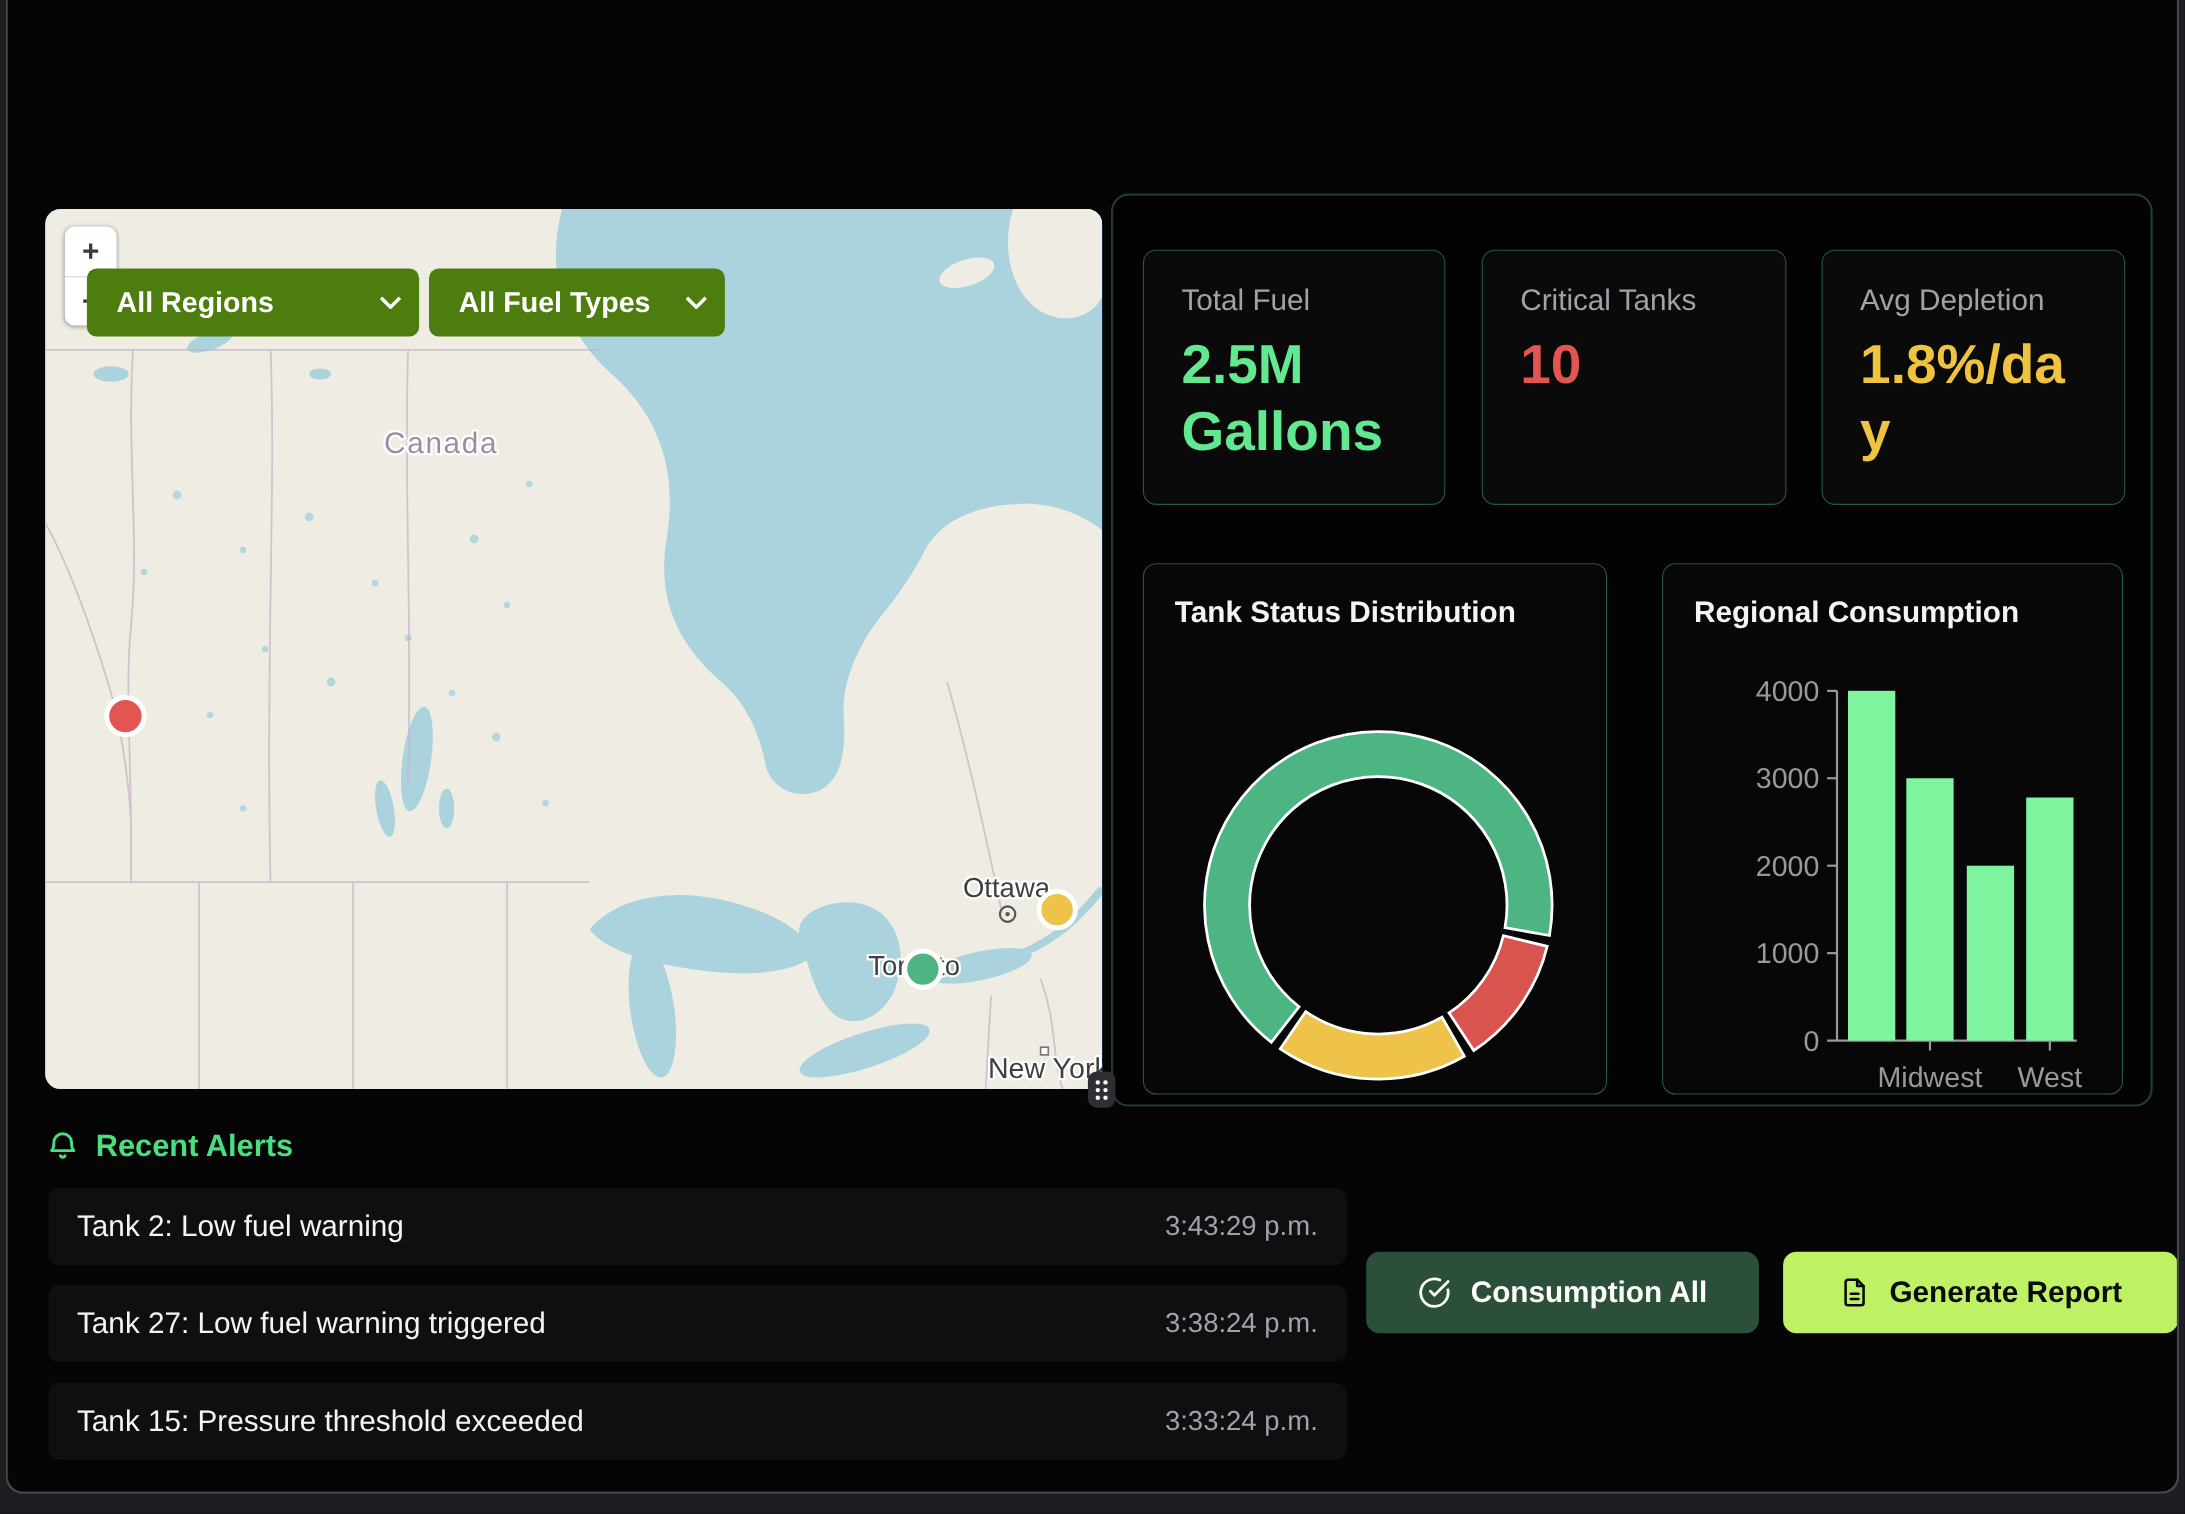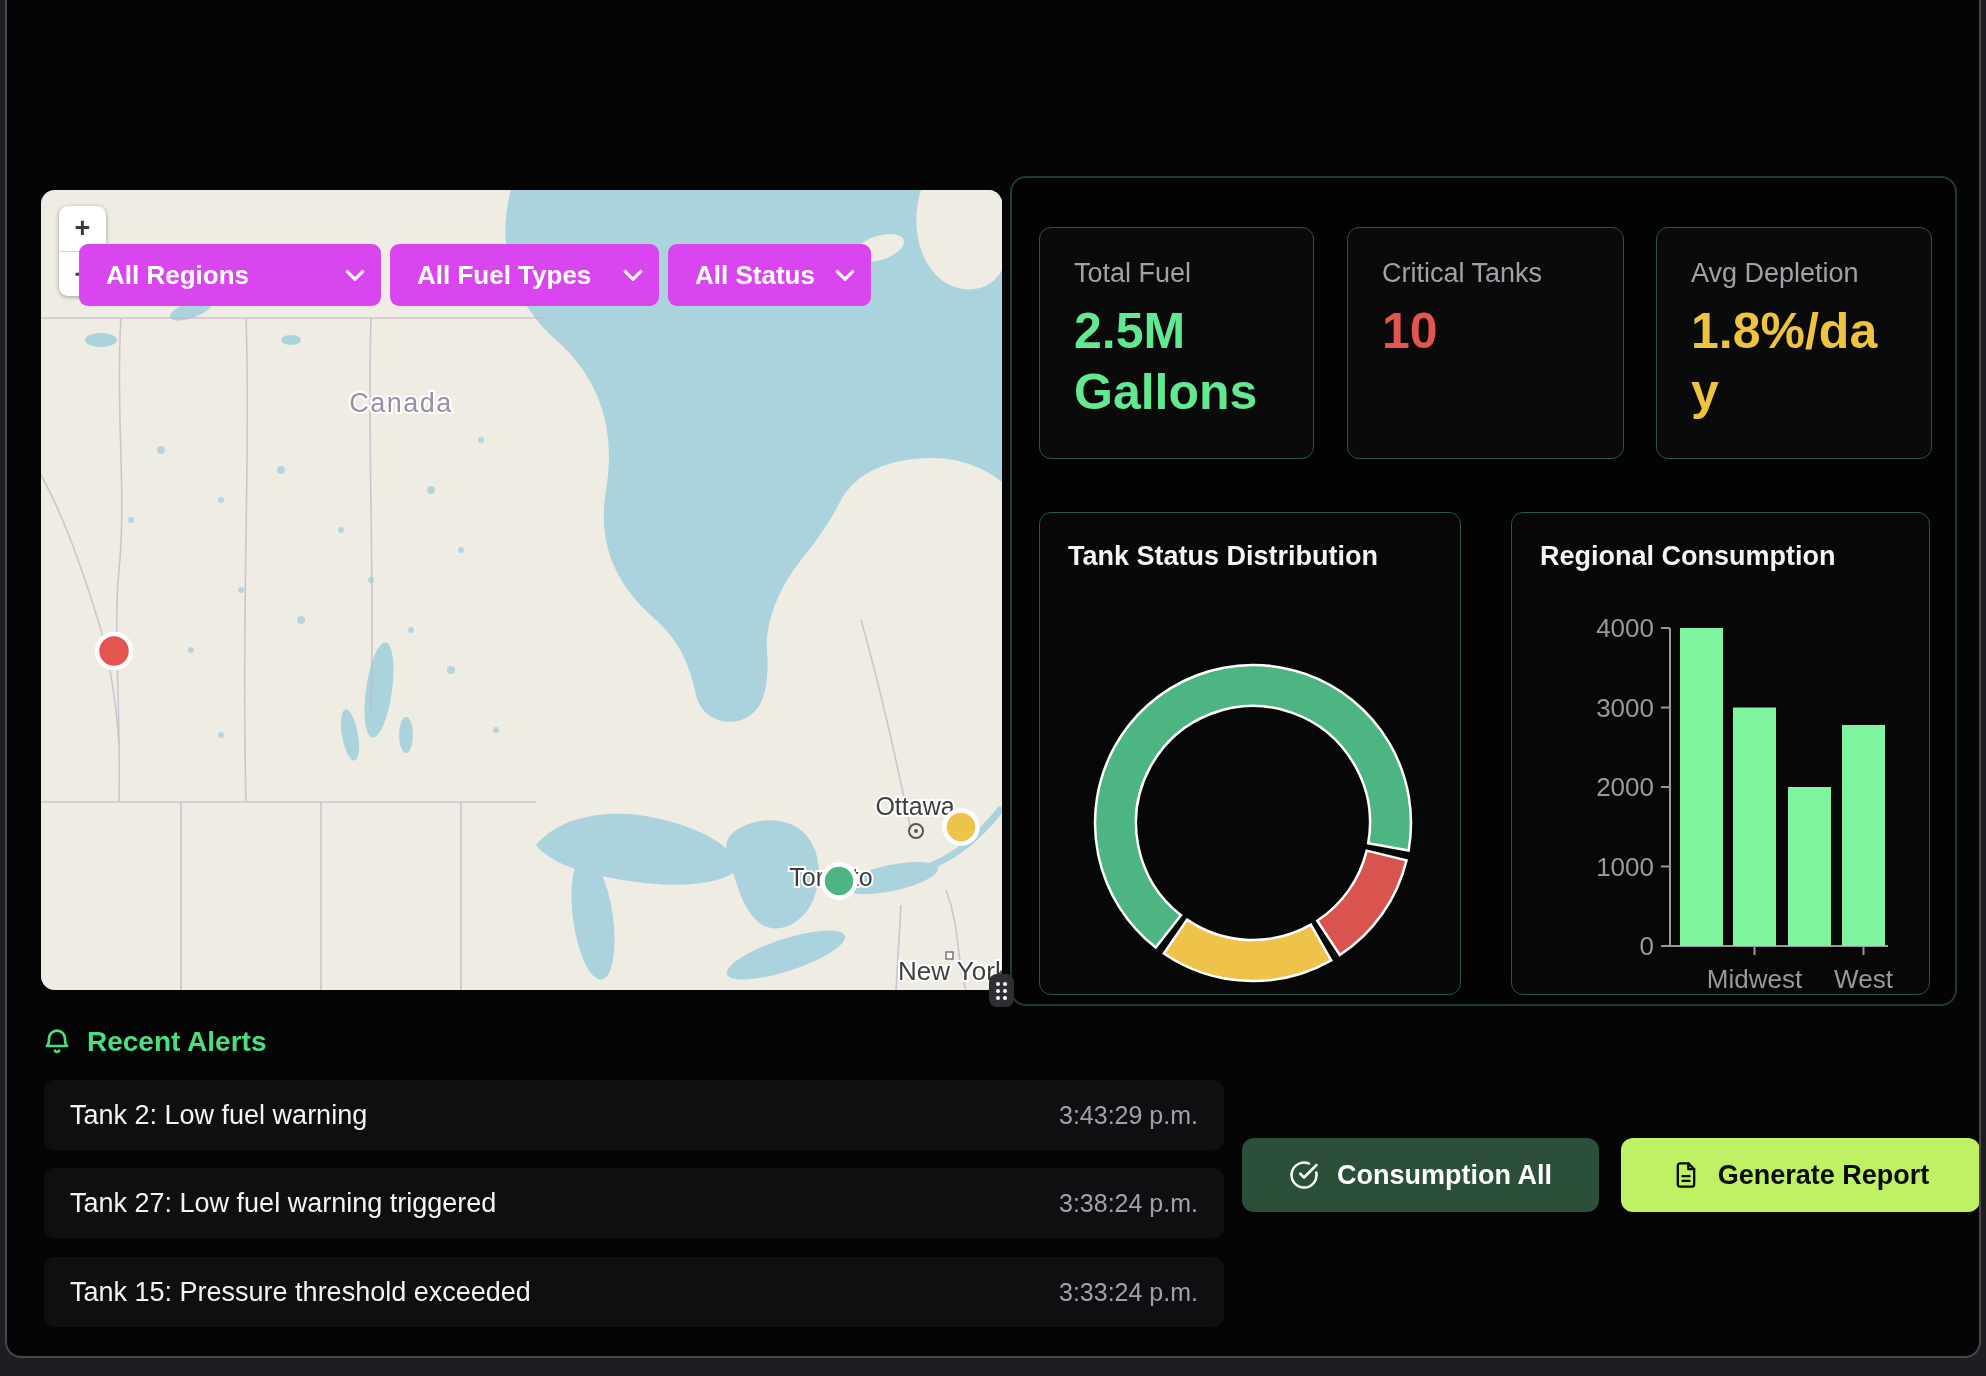--- a/index.html
+++ b/index.html
@@ -22,21 +22,21 @@
   
   .map-card { position:absolute; left:34px; top:190px; width:961px; height:800px; }
   .map-clip { position:absolute; inset:0; border-radius:14px; overflow:hidden; background:#3b82f6; }
   .map-clip svg { display:block; }
   .zoom-ctrl { position:absolute; left:18px; top:16px; width:47px; background:#fff;
     border-radius:9px; box-shadow:0 1px 4px rgba(0,0,0,.35); overflow:hidden; z-index:2; }
   .zoom-btn { width:47px; height:45px; text-align:center; line-height:45px;
     font-size:27px; font-weight:700; color:#3a3a3a; cursor:pointer; }
   .zoom-btn + .zoom-btn { border-top:1px solid #d7d7d7; }
   .filters { position:absolute; left:38px; top:54px; display:flex; gap:9px; z-index:5; }
-  .filter { height:62px; background:#d946ef; border-radius:9px; display:flex;
+  .filter { height:62px; background:#4d7c0f; border-radius:9px; display:flex;
     align-items:center; padding:0 16px 0 27px; cursor:pointer; }
   .filter span { font-size:26px; font-weight:700; color:#fff; }
   .filter .chev { margin-left:auto; padding-left:20px; display:flex; }
   .f-regions { width:302px; } .f-fuel { width:269px; } .f-status { width:203px; }
   .drag-chip { position:absolute; right:-12px; bottom:-17px; width:25px; height:33px;
     background:#2e2e33; border-radius:8px; z-index:4; display:grid;
     grid-template-columns:repeat(2,4px); grid-template-rows:repeat(3,4px);
     gap:3px; place-content:center; cursor:grab; }
   .drag-chip i { width:4px; height:4px; border-radius:50%; background:#fff; }
 
@@ -169,28 +169,20 @@
       <div class="filter f-regions">
         <span>All Regions</span>
         <span class="chev">
           <svg width="20" height="12" viewBox="0 0 14 8">
               <path d="M1 1l6 6 6-6" stroke="#fff" stroke-width="2.2" fill="none"></path>
             </svg>
         </span>
       </div>
       <div class="filter f-fuel">
         <span>All Fuel Types</span>
-        <span class="chev">
-          <svg width="20" height="12" viewBox="0 0 14 8">
-              <path d="M1 1l6 6 6-6" stroke="#fff" stroke-width="2.2" fill="none"></path>
-            </svg>
-        </span>
-      </div>
-      <div class="filter f-status">
-        <span>All Status</span>
         <span class="chev">
           <svg width="20" height="12" viewBox="0 0 14 8">
               <path d="M1 1l6 6 6-6" stroke="#fff" stroke-width="2.2" fill="none"></path>
             </svg>
         </span>
       </div>
     </div>
 
     <div class="drag-chip">
       <i></i>

